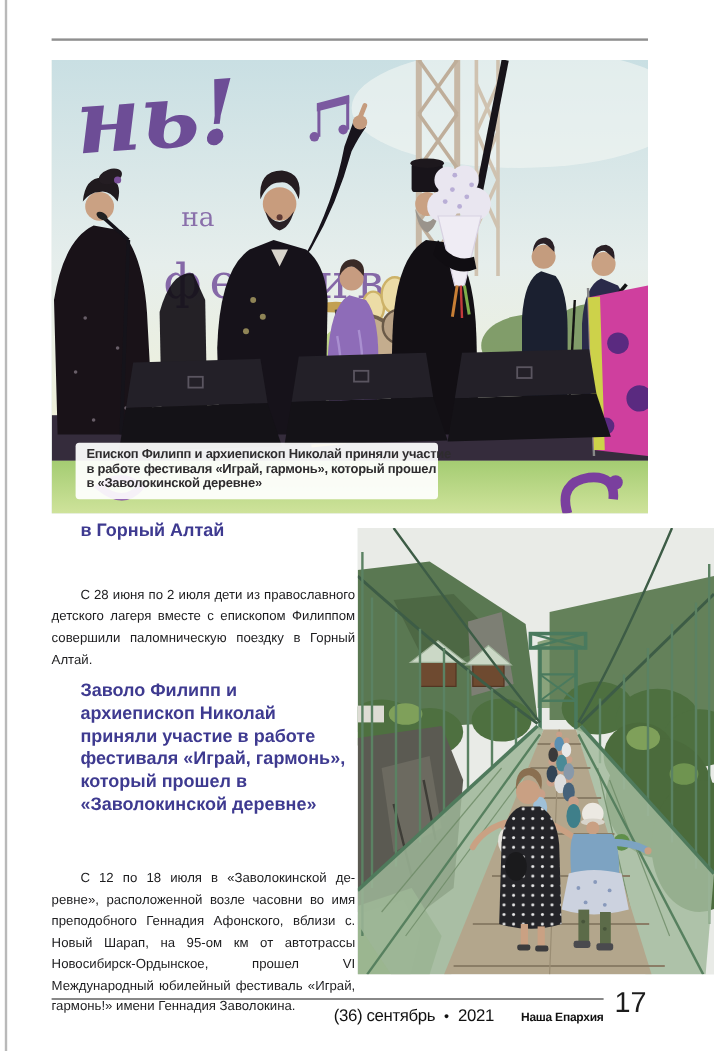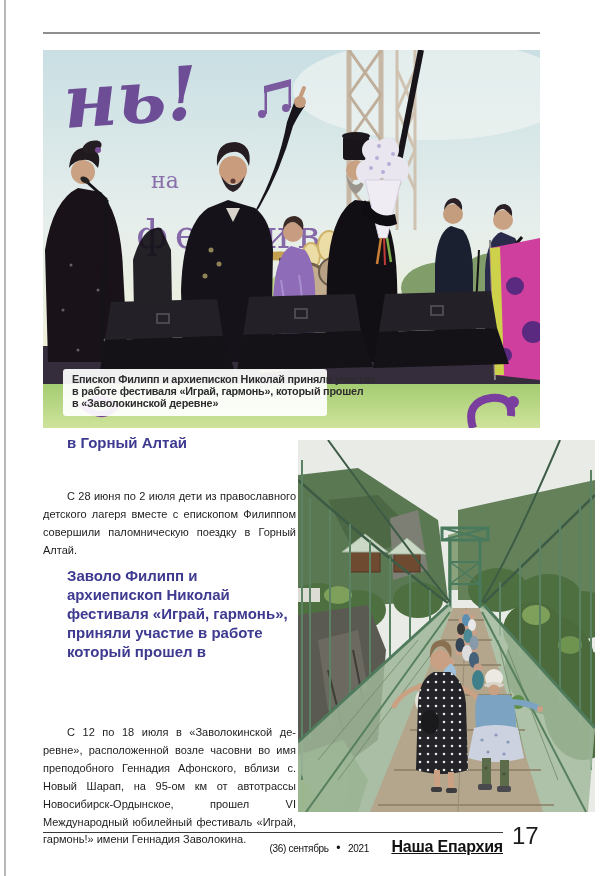--- a/index.html
+++ b/index.html
@@ -5,41 +5,41 @@
   html,body{margin:0;padding:0;background:#ffffff;}
   body{width:606px;height:876px;position:relative;overflow:hidden;
        font-family:"Liberation Sans",sans-serif;-webkit-font-smoothing:antialiased;}
   .abs{position:absolute;}
   
   #left-edge{left:4px;top:0;width:1.5px;height:876px;background:#b9b9b9;}
   #top-rule{left:43px;top:32px;width:497px;height:2px;background:#8f8f8f;}
   
   #stage-photo{left:43px;top:50px;width:497px;height:378px;overflow:hidden;background:#dfe9e4;}
   #stage-photo svg{display:block;}
-  #photo-caption{left:20px;top:319px;width:264px;background:rgba(255,255,255,.93);
+  #photo-caption{left:20px;top:319px;width:302px;background:rgba(255,255,255,.93);
       border-radius:3px;padding:5px 9px 6px 9px;box-sizing:border-box;}
   .cap-line{font-size:10.8px;line-height:11.9px;font-weight:bold;color:#2e2c2e;
       letter-spacing:-.2px;white-space:nowrap;}
   
   .article{left:43px;width:253px;}
   .headline{margin-left:24px;font-weight:bold;font-size:15px;line-height:19px;color:#3e3a90;}
   .bodytext{font-size:11px;line-height:17.9px;color:#1d1d1f;text-align:justify;
       text-indent:24px;hyphens:manual;-webkit-hyphens:manual;}
   #article-pilgrimage-heading{top:433px;}
   #article-pilgrimage-body{top:488px;}
   #article-festival-heading{top:566px;}
   #article-festival-body{top:724px;}
   
   #bridge-photo{left:298px;top:440px;width:297px;height:372px;overflow:hidden;background:#e7eae5;}
   
   #footer{left:43px;top:832px;width:460px;border-top:1.5px solid #3a3a3a;text-align:right;
       padding-top:5px;color:#111;}
-  #footer .issue,#footer .year{font-size:10px;letter-spacing:-.3px;margin-top:32px;}
+  #footer .issue,#footer .year{font-size:14px;letter-spacing:-.3px;margin-top:32px;}
   #footer .bullet{font-size:12px;margin:0 3px;}
-  #footer .publication{font-size:16px;font-weight:bold;margin-left:18px;letter-spacing:-.2px;text-decoration:underline;}
+  #footer .publication{font-size:10px;font-weight:bold;margin-left:18px;letter-spacing:-.2px;}
   #page-number{left:512px;top:822px;font-size:24px;font-weight:400;color:#1c1c1c;}
 </style>
 </head>
 <body>
 
 <div class="abs" id="left-edge"></div>
 <div class="abs" id="top-rule"></div>
 
 <figure class="abs" id="stage-photo" style="margin:0">
   <svg width="497" height="378" viewBox="0 0 497 378">
@@ -259,23 +259,24 @@
 </figure>
 
 <div class="abs article headline" id="article-pilgrimage-heading">
   <div>в Горный Алтай</div>
 </div>
 <div class="abs article bodytext" id="article-pilgrimage-body">С 28 июня по 2 июля  дети из право­славного детского лагеря вместе с еписко­пом Филиппом совершили паломническую поездку в Горный Алтай.</div>
 
 <div class="abs article headline" id="article-festival-heading">
   <div>Заволо Филипп и</div>
   <div>архиепископ Николай</div>
+  <div>приняли участие в работе</div>
   <div>фестиваля «Играй, гармонь»,</div>
-  <div>приняли участие в работе</div>
   <div>который прошел  в</div>
+  <div>«Заволокинской деревне»</div>
 </div>
 <div class="abs article bodytext" id="article-festival-body">С 12 по 18 июля в «Заволокинской де­ревне», расположенной возле часовни во имя преподобного Геннадия Афонского, вблизи с. Новый Шарап, на 95-ом км от ав­тотрассы Новосибирск-Ордынское, прошел VI Международный юбилейный фестиваль «Играй, гармонь!» имени Геннадия Заволо­кина.</div>
 
 <figure class="abs" id="bridge-photo" style="margin:0">
   <svg width="297" height="372" viewBox="0 0 297 372">
     <defs>
       <pattern id="pdots" width="8" height="8" patternUnits="userSpaceOnUse">
         <circle cx="2" cy="2" r="1.3" fill="#e8e8e8"></circle>
       </pattern>
     </defs>

